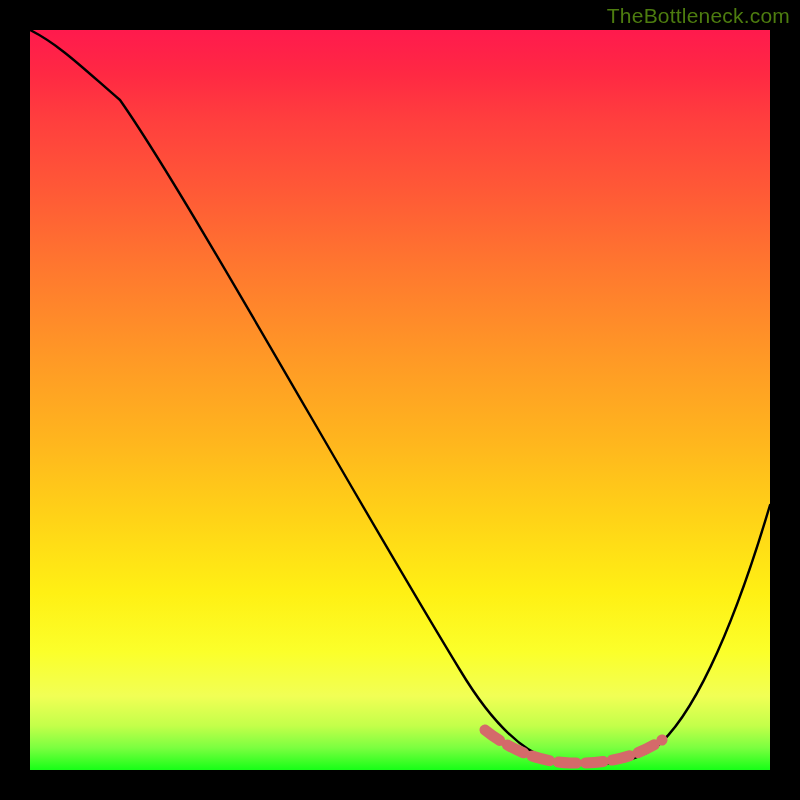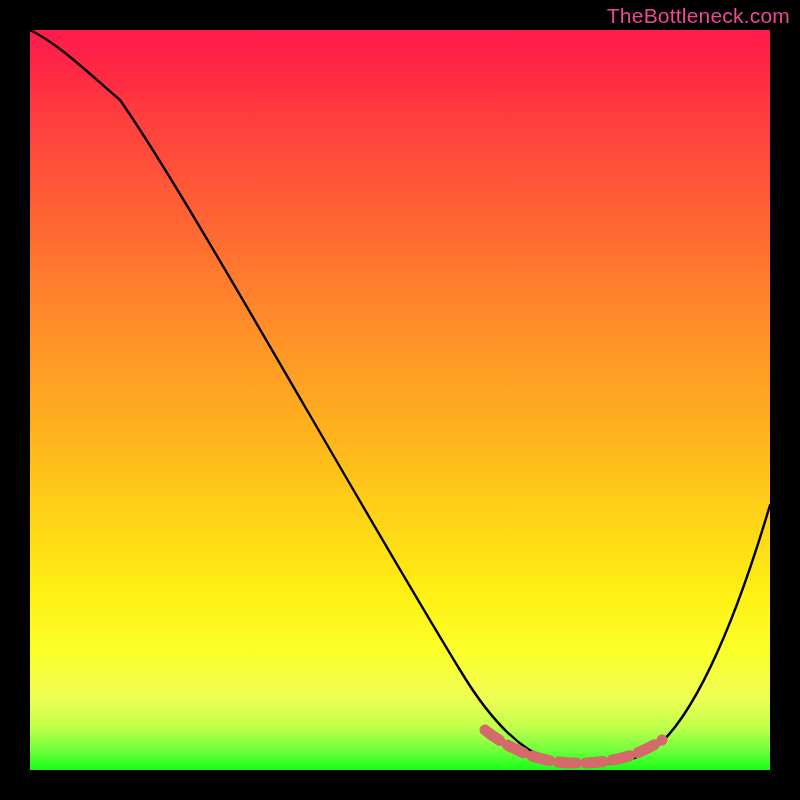--- a/index.html
+++ b/index.html
@@ -14,21 +14,21 @@
   .frame {
     position: relative;
     width: 800px;
     height: 800px;
     background: #000;
   }
   .watermark {
     position: absolute;
     top: 4px;
     right: 10px;
-    color: #ec4899;
+    color: #4d7c0f;
     font-size: 21px;
     font-weight: 500;
     letter-spacing: 0.2px;
     z-index: 20;
   }
   .plot {
     position: absolute;
     left: 30px;
     top: 30px;
     width: 740px;

